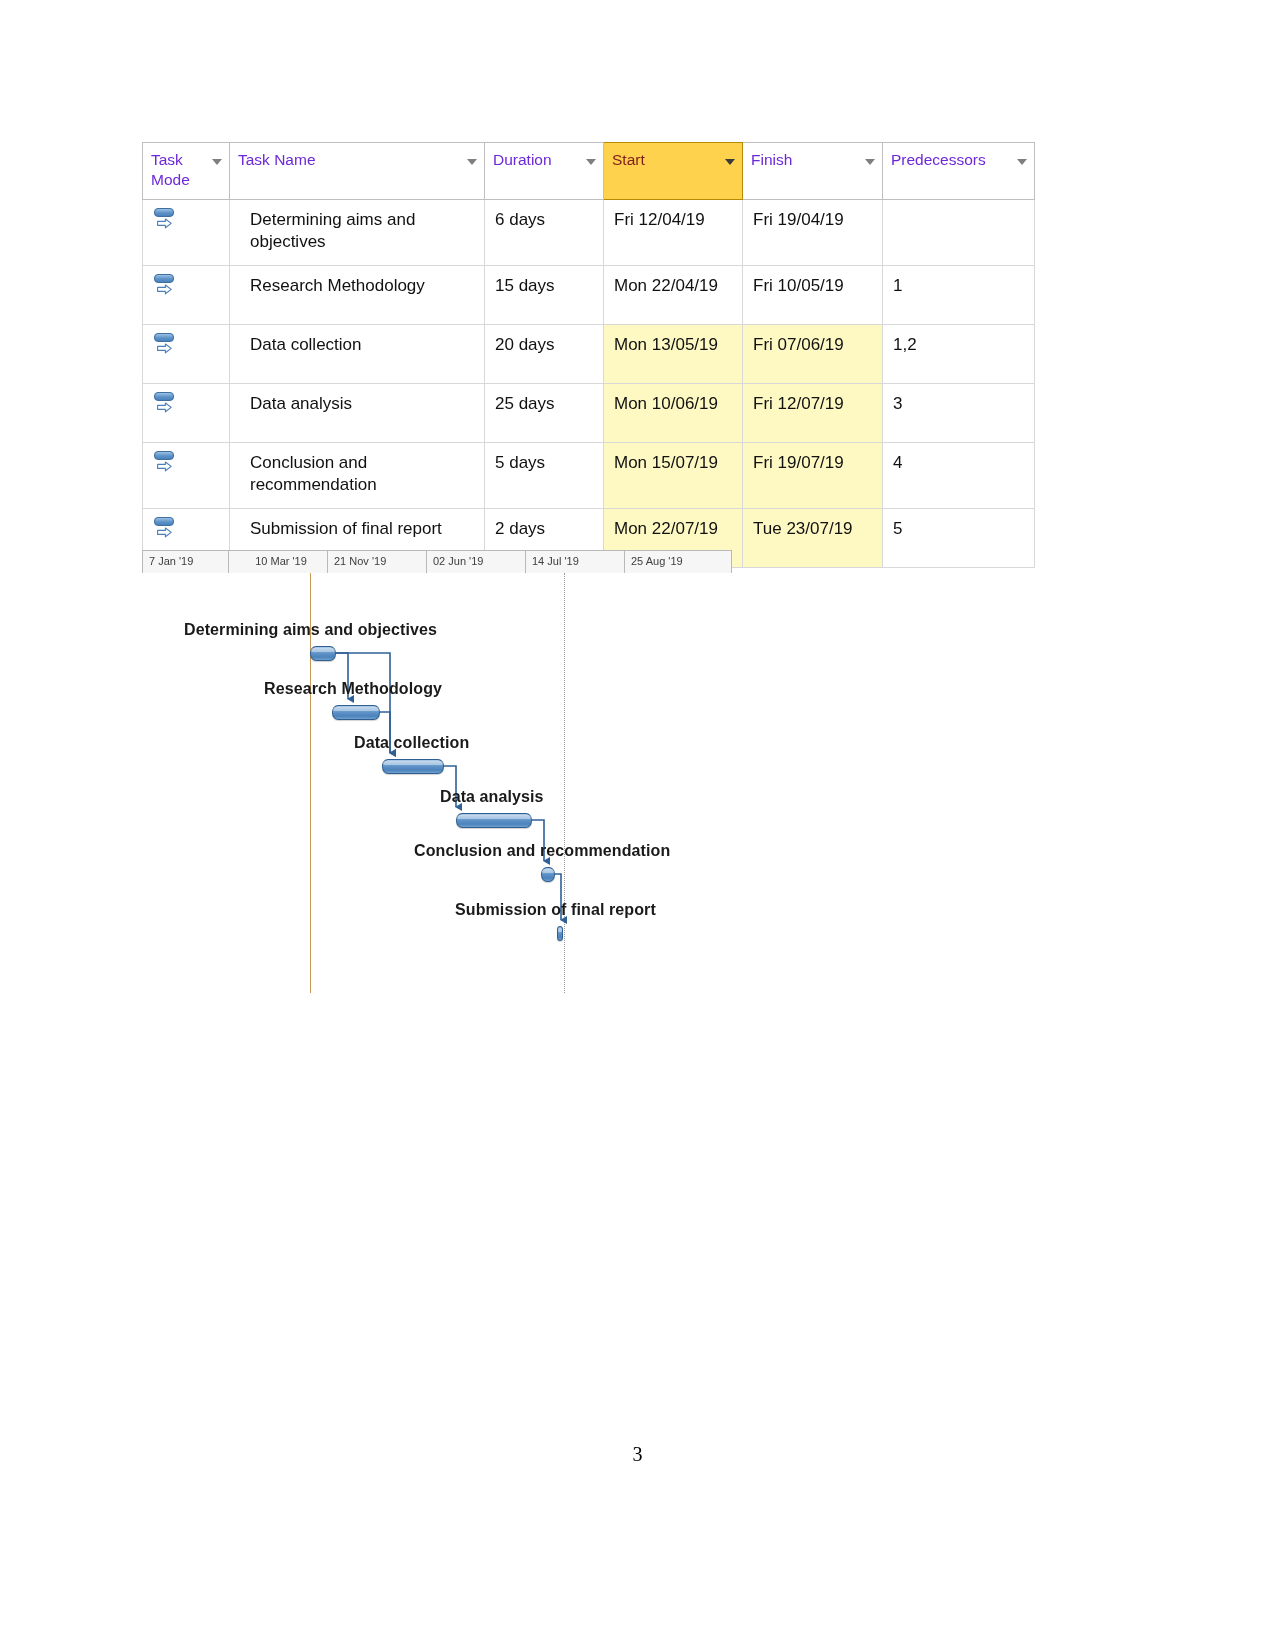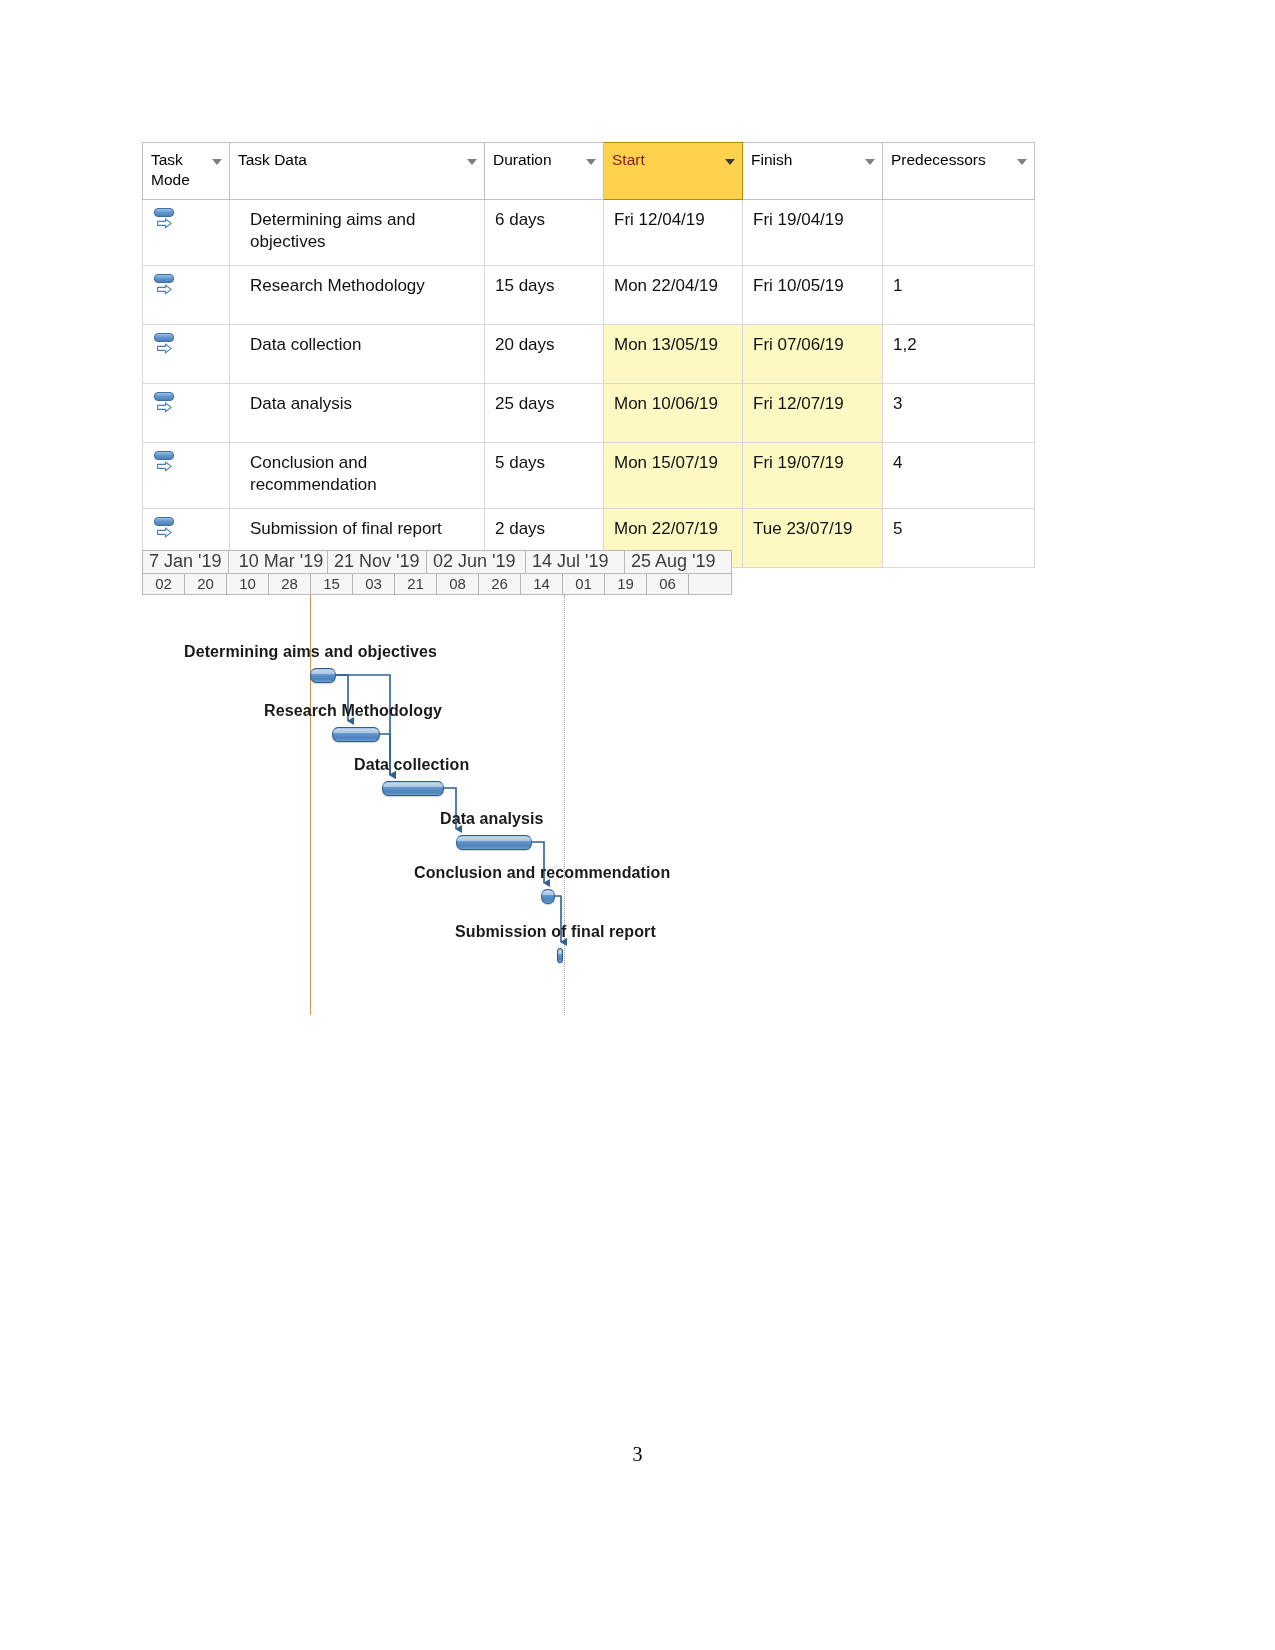--- a/index.html
+++ b/index.html
@@ -30,21 +30,21 @@
   #project-table col.c-name   { width: 255px; }
   #project-table col.c-dur    { width: 119px; }
   #project-table col.c-start  { width: 139px; }
   #project-table col.c-finish { width: 140px; }
   #project-table col.c-pred   { width: 152px; }
 
   #project-table th {
     border: 1px solid #bfbfbf;
     background: #ffffff;
     font-weight: normal;
-    color: #000000;
+    color: #6d28d9;
     font-size: 15.5px;
     text-align: left;
     vertical-align: top;
     padding: 7px 8px 9px 8px;
     position: relative;
     height: 36px;
     line-height: 1.28;
   }
   #project-table th.hdr-start {
     background: #ffd24d;
@@ -113,21 +113,21 @@
     border: 1px solid #b9b9b9;
     background: #f6f6f6;
     color: #3d3d3d;
   }
   #timescale-major { height: 23px; border-bottom: none; }
   #timescale-minor { height: 22px; }
   #timescale-major .ts-cell,
   #timescale-minor .ts-cell {
     border-right: 1px solid #b9b9b9;
     box-sizing: border-box;
-    font-size: 18px;
+    font-size: 11px;
     line-height: 21px;
     padding-left: 6px;
     white-space: nowrap;
     overflow: hidden;
     flex: 0 0 auto;
   }
   #timescale-minor .ts-cell {
     text-align: center;
     padding-left: 0;
     font-size: 15px;
@@ -204,21 +204,21 @@
       <col class="c-finish">
       <col class="c-pred">
   </colgroup>
   <thead>
     <tr>
       <th>
         <span class="hdr-text">Task Mode</span>
         <span class="filter-arrow"></span>
       </th>
       <th>
-        <span class="hdr-text">Task Data</span>
+        <span class="hdr-text">Task Name</span>
         <span class="filter-arrow"></span>
       </th>
       <th>
         <span class="hdr-text">Duration</span>
         <span class="filter-arrow"></span>
       </th>
       <th class="hdr-start">
         <span class="hdr-text">Start</span>
         <span class="filter-arrow"></span>
       </th>
@@ -327,36 +327,20 @@
 </table>
 
 <div id="gantt">
   <div id="timescale-major">
       <div class="ts-cell" style="width: 86px;">7 Jan '19</div>
       <div class="ts-cell" style="width: 99px; text-align: center;">10 Mar '19</div>
       <div class="ts-cell" style="width: 99px;">21 Nov '19</div>
       <div class="ts-cell" style="width: 99px;">02 Jun '19</div>
       <div class="ts-cell" style="width: 99px;">14 Jul '19</div>
       <div class="ts-cell" style="width: 106px;">25 Aug '19</div>
-    </div>
-  <div id="timescale-minor">
-      <div class="ts-cell" style="width: 42px;">02</div>
-      <div class="ts-cell" style="width: 42px;">20</div>
-      <div class="ts-cell" style="width: 42px;">10</div>
-      <div class="ts-cell" style="width: 42px;">28</div>
-      <div class="ts-cell" style="width: 42px;">15</div>
-      <div class="ts-cell" style="width: 42px;">03</div>
-      <div class="ts-cell" style="width: 42px;">21</div>
-      <div class="ts-cell" style="width: 42px;">08</div>
-      <div class="ts-cell" style="width: 42px;">26</div>
-      <div class="ts-cell" style="width: 42px;">14</div>
-      <div class="ts-cell" style="width: 42px;">01</div>
-      <div class="ts-cell" style="width: 42px;">19</div>
-      <div class="ts-cell" style="width: 42px;">06</div>
-      <div class="ts-cell" style="width: 42px;"></div>
     </div>
   <div id="gantt-canvas">
     <div class="gridline-today" style="left:168px; height:420px;"></div>
     <div class="gridline-dotted" style="left:422px; height:420px;"></div>
     <svg id="gantt-links" width="590" height="420" style="position:absolute;left:0;top:0;pointer-events:none;">
       <defs>
         <marker id="arw" markerWidth="8" markerHeight="8" refX="4" refY="6" orient="auto" markerUnits="userSpaceOnUse">
           <path d="M0,0 L8,0 L4,7 Z" fill="#2f6096"></path>
         </marker>
       </defs>

